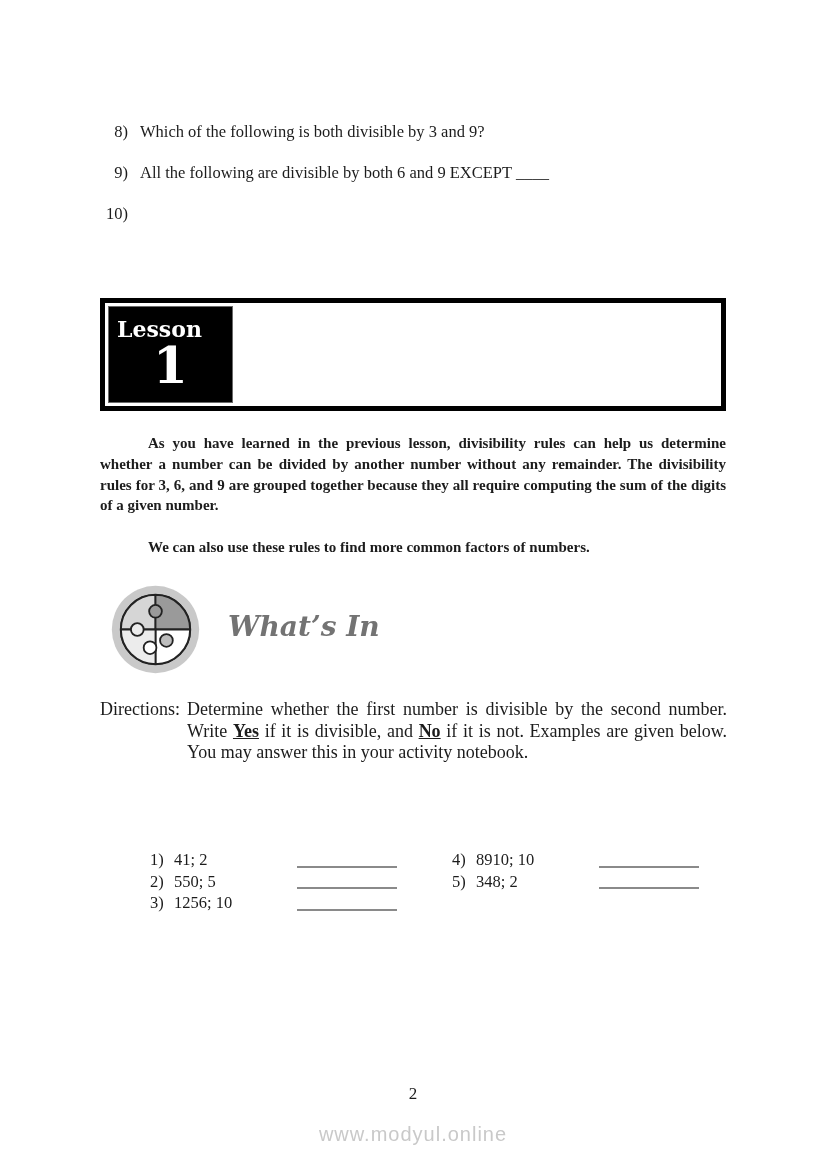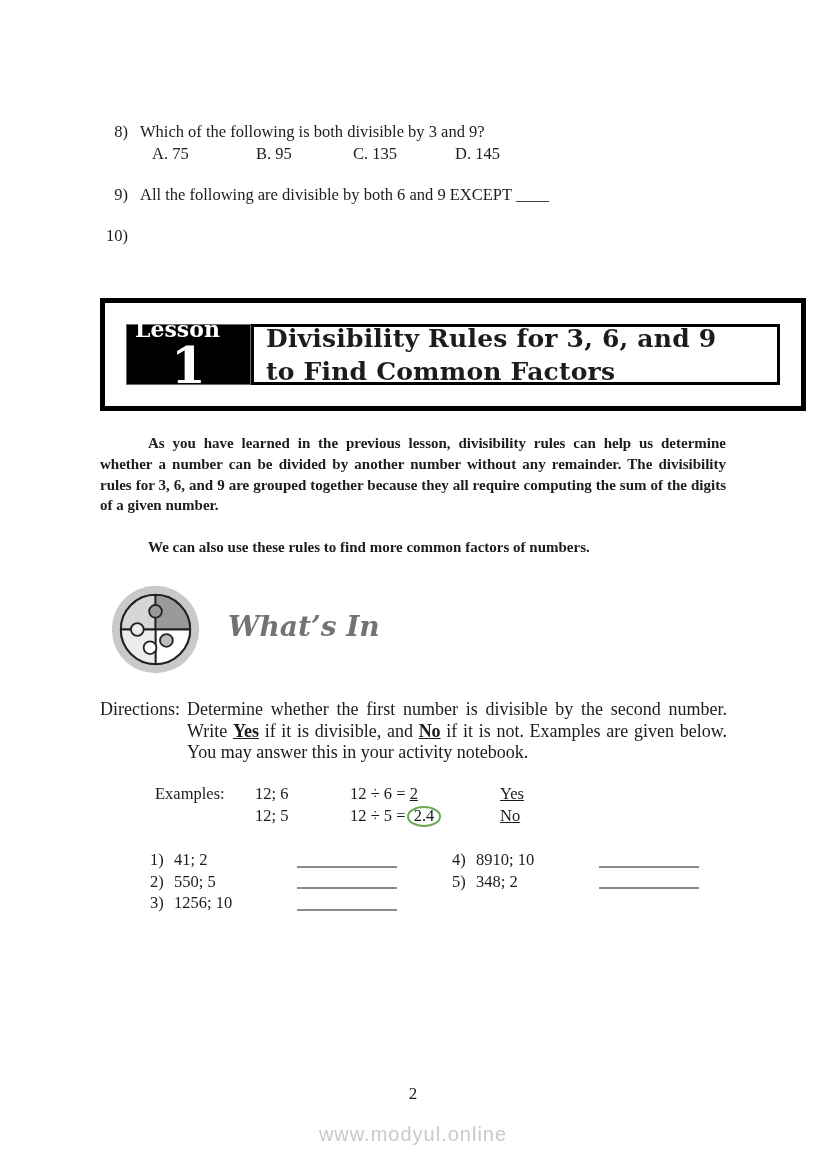--- a/index.html
+++ b/index.html
@@ -17,22 +17,22 @@
   .q-options { display:flex; margin-left:52px; margin-top:1px; }
   .q-options.normal .opt-a { width:104px; }
   .q-options.normal .opt-b { width:97px; }
   .q-options.normal .opt-c { width:102px; }
   .q-options.wide .opt-a { width:152px; }
   .q-options.wide .opt-b { width:150px; }
   .q-options.wide .opt-c { width:150px; }
 
   
   .banner {
-    position:absolute; top:298px; left:100px; width:706px; height:113px;
-    border:5px solid #000; padding:21px; display:flex; gap:0; background:#fff;
+    position:absolute; top:298px; left:100px; width:626px; height:113px;
+    border:5px solid #000; padding:3px; display:flex; gap:7px; background:#fff;
   }
   .lesson-box {
     flex:none; width:125px; background:#000; color:#fff;
     box-shadow: inset 0 0 0 1px #6a6a6a;
     display:flex; flex-direction:column; justify-content:center;
     font-family:"DejaVu Serif", serif;
   }
   .lesson-label { font-weight:bold; font-size:22px; line-height:1.05; padding-left:9px; }
   .lesson-number { font-weight:bold; font-size:50px; line-height:1.0; text-align:center; }
   .title-box {
@@ -94,26 +94,20 @@
 
 <div class="page">
 
   <div class="questions">
 
     <div class="q">
       <div class="q-line">
         <span class="q-num">8)</span>
         <span class="q-text">Which of the following is both divisible by 3 and 9?</span>
       </div>
-      <div class="q-options normal">
-        <span class="opt-a">A.  75</span>
-        <span class="opt-b">B. 95</span>
-        <span class="opt-c">C. 135</span>
-        <span class="opt-d">D. 145</span>
-      </div>
     </div>
 
     <div class="q">
       <div class="q-line">
         <span class="q-num">9)</span>
         <span class="q-text">All the following are divisible by both 6 and 9 EXCEPT ____</span>
       </div>
     </div>
 
     <div class="q">
@@ -121,24 +115,20 @@
         <span class="q-num">10)</span>
       </div>
     </div>
 
   </div>
 
   <div class="banner">
     <div class="lesson-box">
       <div class="lesson-label">Lesson</div>
       <div class="lesson-number">1</div>
-    </div>
-    <div class="title-box">
-      <div>Divisibility Rules for 3, 6, and 9</div>
-      <div>to Find Common Factors</div>
     </div>
   </div>
 
   <div class="intro">
     <p>As you have learned in the previous lesson, divisibility rules can help us determine whether a number can be divided by another number without any remainder. The divisibility rules for 3, 6, and 9 are grouped together because they all require computing the sum of the digits of a given number.</p>
     <p>We can also use these rules to find more common factors of numbers.</p>
   </div>
 
   <svg class="wi-icon" viewBox="0 0 100 100" aria-hidden="true">
     <circle cx="50" cy="50" r="48" fill="#c9c9c9"></circle>
@@ -152,34 +142,20 @@
     <circle cx="62" cy="62" r="7" fill="#bdbdbd" stroke="#222" stroke-width="2"></circle>
     <circle cx="44" cy="70" r="7" fill="#ffffff" stroke="#222" stroke-width="2"></circle>
   </svg>
   <div class="wi-heading">What’s In</div>
 
   <div class="directions">
     <span class="dir-label">Directions:</span>
     <span class="dir-text"><span>Determine whether the first number is divisible by the second number. Write </span><span class="bu">Yes</span><span> if it is divisible, and </span><span class="bu">No</span><span> if it is not. Examples are given below. You may answer this in your activity notebook.</span></span>
   </div>
 
-  <div class="examples">
-    <div class="ex-row">
-      <span class="ex-label">Examples:</span>
-      <span class="ex-pair">12; 6</span>
-      <span class="ex-expr"><span>12 ÷ 6 = </span><span class="result-plain">2</span></span>
-      <span class="ex-answer">Yes</span>
-    </div>
-    <div class="ex-row">
-      <span class="ex-label"></span>
-      <span class="ex-pair">12; 5</span>
-      <span class="ex-expr"><span>12 ÷ 5 = </span><span class="result-circled">2.4</span></span>
-      <span class="ex-answer">No</span>
-    </div>
-  </div>
 
   <div class="exercises">
     <div class="ex-col left">
       <div class="item">
         <span class="item-num">1)</span>
         <span class="item-value">41; 2</span>
         <span class="blank"></span>
       </div>
       <div class="item">
         <span class="item-num">2)</span>

